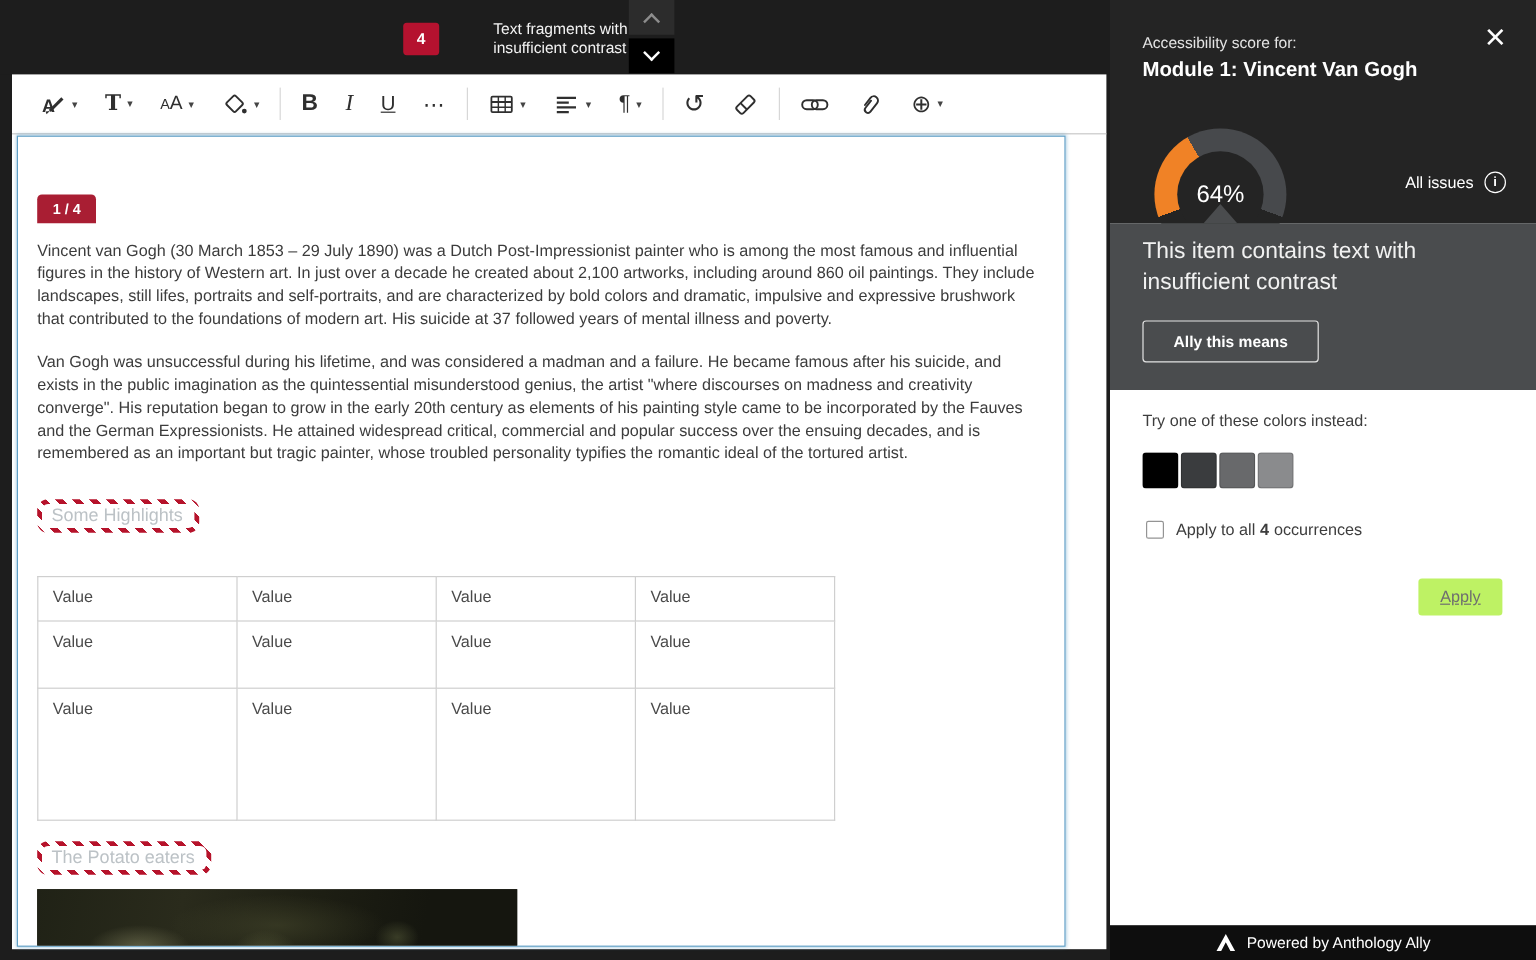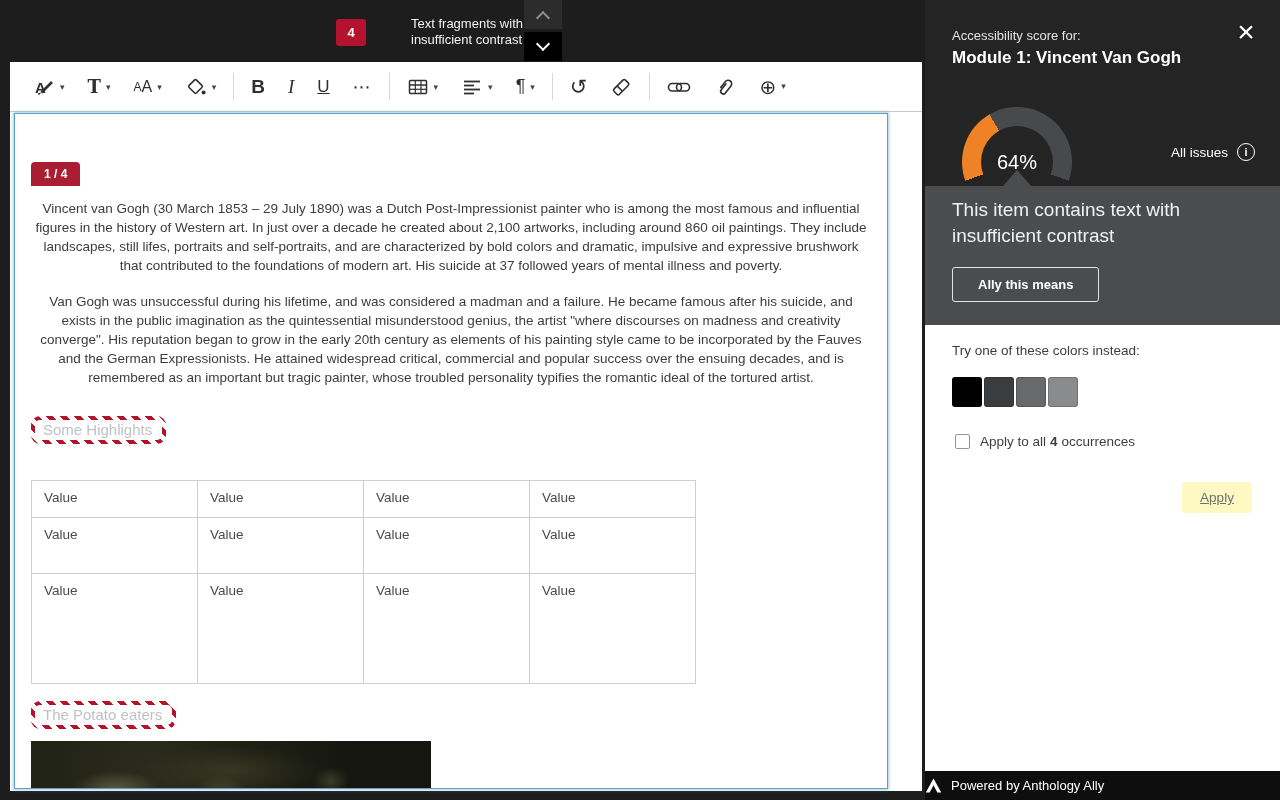--- a/index.html
+++ b/index.html
@@ -66,21 +66,21 @@
   }
   .stripe-box {
     display:inline-block; padding:4px; border-radius:9px;
     background:repeating-linear-gradient(45deg, var(--stripe-red) 0 5px, #fff 5px 10px);
   }
   .stripe-inner {
     display:block; background:#fff; border-radius:5px; padding:1px 10px 2px 8px;
     color:#bcc2c6; font-size:15px; white-space:nowrap;
   }
   .para {
-    margin:13px 0 0 0; color:#3c3c3c; font-size:13.5px; line-height:19px; max-width:845px;text-align:center;
+    margin:13px 0 0 0; color:#3c3c3c; font-size:13.5px; line-height:19px; max-width:845px;
   }
   .para.second { margin-top:17px; }
   .h2-box { margin-top:29px; }
   .content-table {
     margin-top:36px; border-collapse:collapse; width:665px; table-layout:fixed;
   }
   .content-table td {
     border:1px solid #cfcfcf; vertical-align:top; padding:9px 12px 0 12px;
     color:#4a4a4a; font-size:13.5px;
   }
@@ -145,26 +145,26 @@
   .panel-fix { position:absolute; left:0; top:325px; width:355px; height:446px; background:#fff; }
   .fix-prompt { position:absolute; left:27px; top:18px; color:#3d3d3d; font-size:13.5px; }
   .swatch-row { position:absolute; left:27px; top:52px; display:flex; gap:2px; }
   .swatch { width:30px; height:30px; border-radius:3px; border:1px solid rgba(0,0,0,.18); cursor:pointer; }
   .apply-row { position:absolute; left:30px; top:109px; display:flex; align-items:center; gap:10px; }
   .checkbox { width:15px; height:15px; border:1px solid #949494; border-radius:2px; background:#fff; cursor:pointer; }
   .apply-label { display:flex; gap:4px; color:#3d3d3d; font-size:13.5px; }
   .apply-label b { font-weight:bold; }
   .apply-btn {
     position:absolute; right:28px; top:157px; width:70px; height:31px;
-    background:#fef9c3; border:none; border-radius:3px; color:#6f6f6f; font-size:13.5px;
+    background:#bef264; border:none; border-radius:3px; color:#6f6f6f; font-size:13.5px;
     cursor:pointer; font-family:"Liberation Sans", sans-serif;text-decoration:underline;
   }
   .panel-foot {
     position:absolute; left:0; top:771px; width:355px; height:29px; background:#0e0e0e;
-    display:flex; align-items:center; justify-content:flex-start; gap:9px;
+    display:flex; align-items:center; justify-content:center; gap:9px;
     color:#fff; font-size:13px;
   }
 </style>
 </head>
 <body>
 
 <div class="top-bar">
   <div class="issue-badge">4</div>
   <div class="issue-label">Text fragments with insufficient contrast</div>
   <div class="nav-btns">

